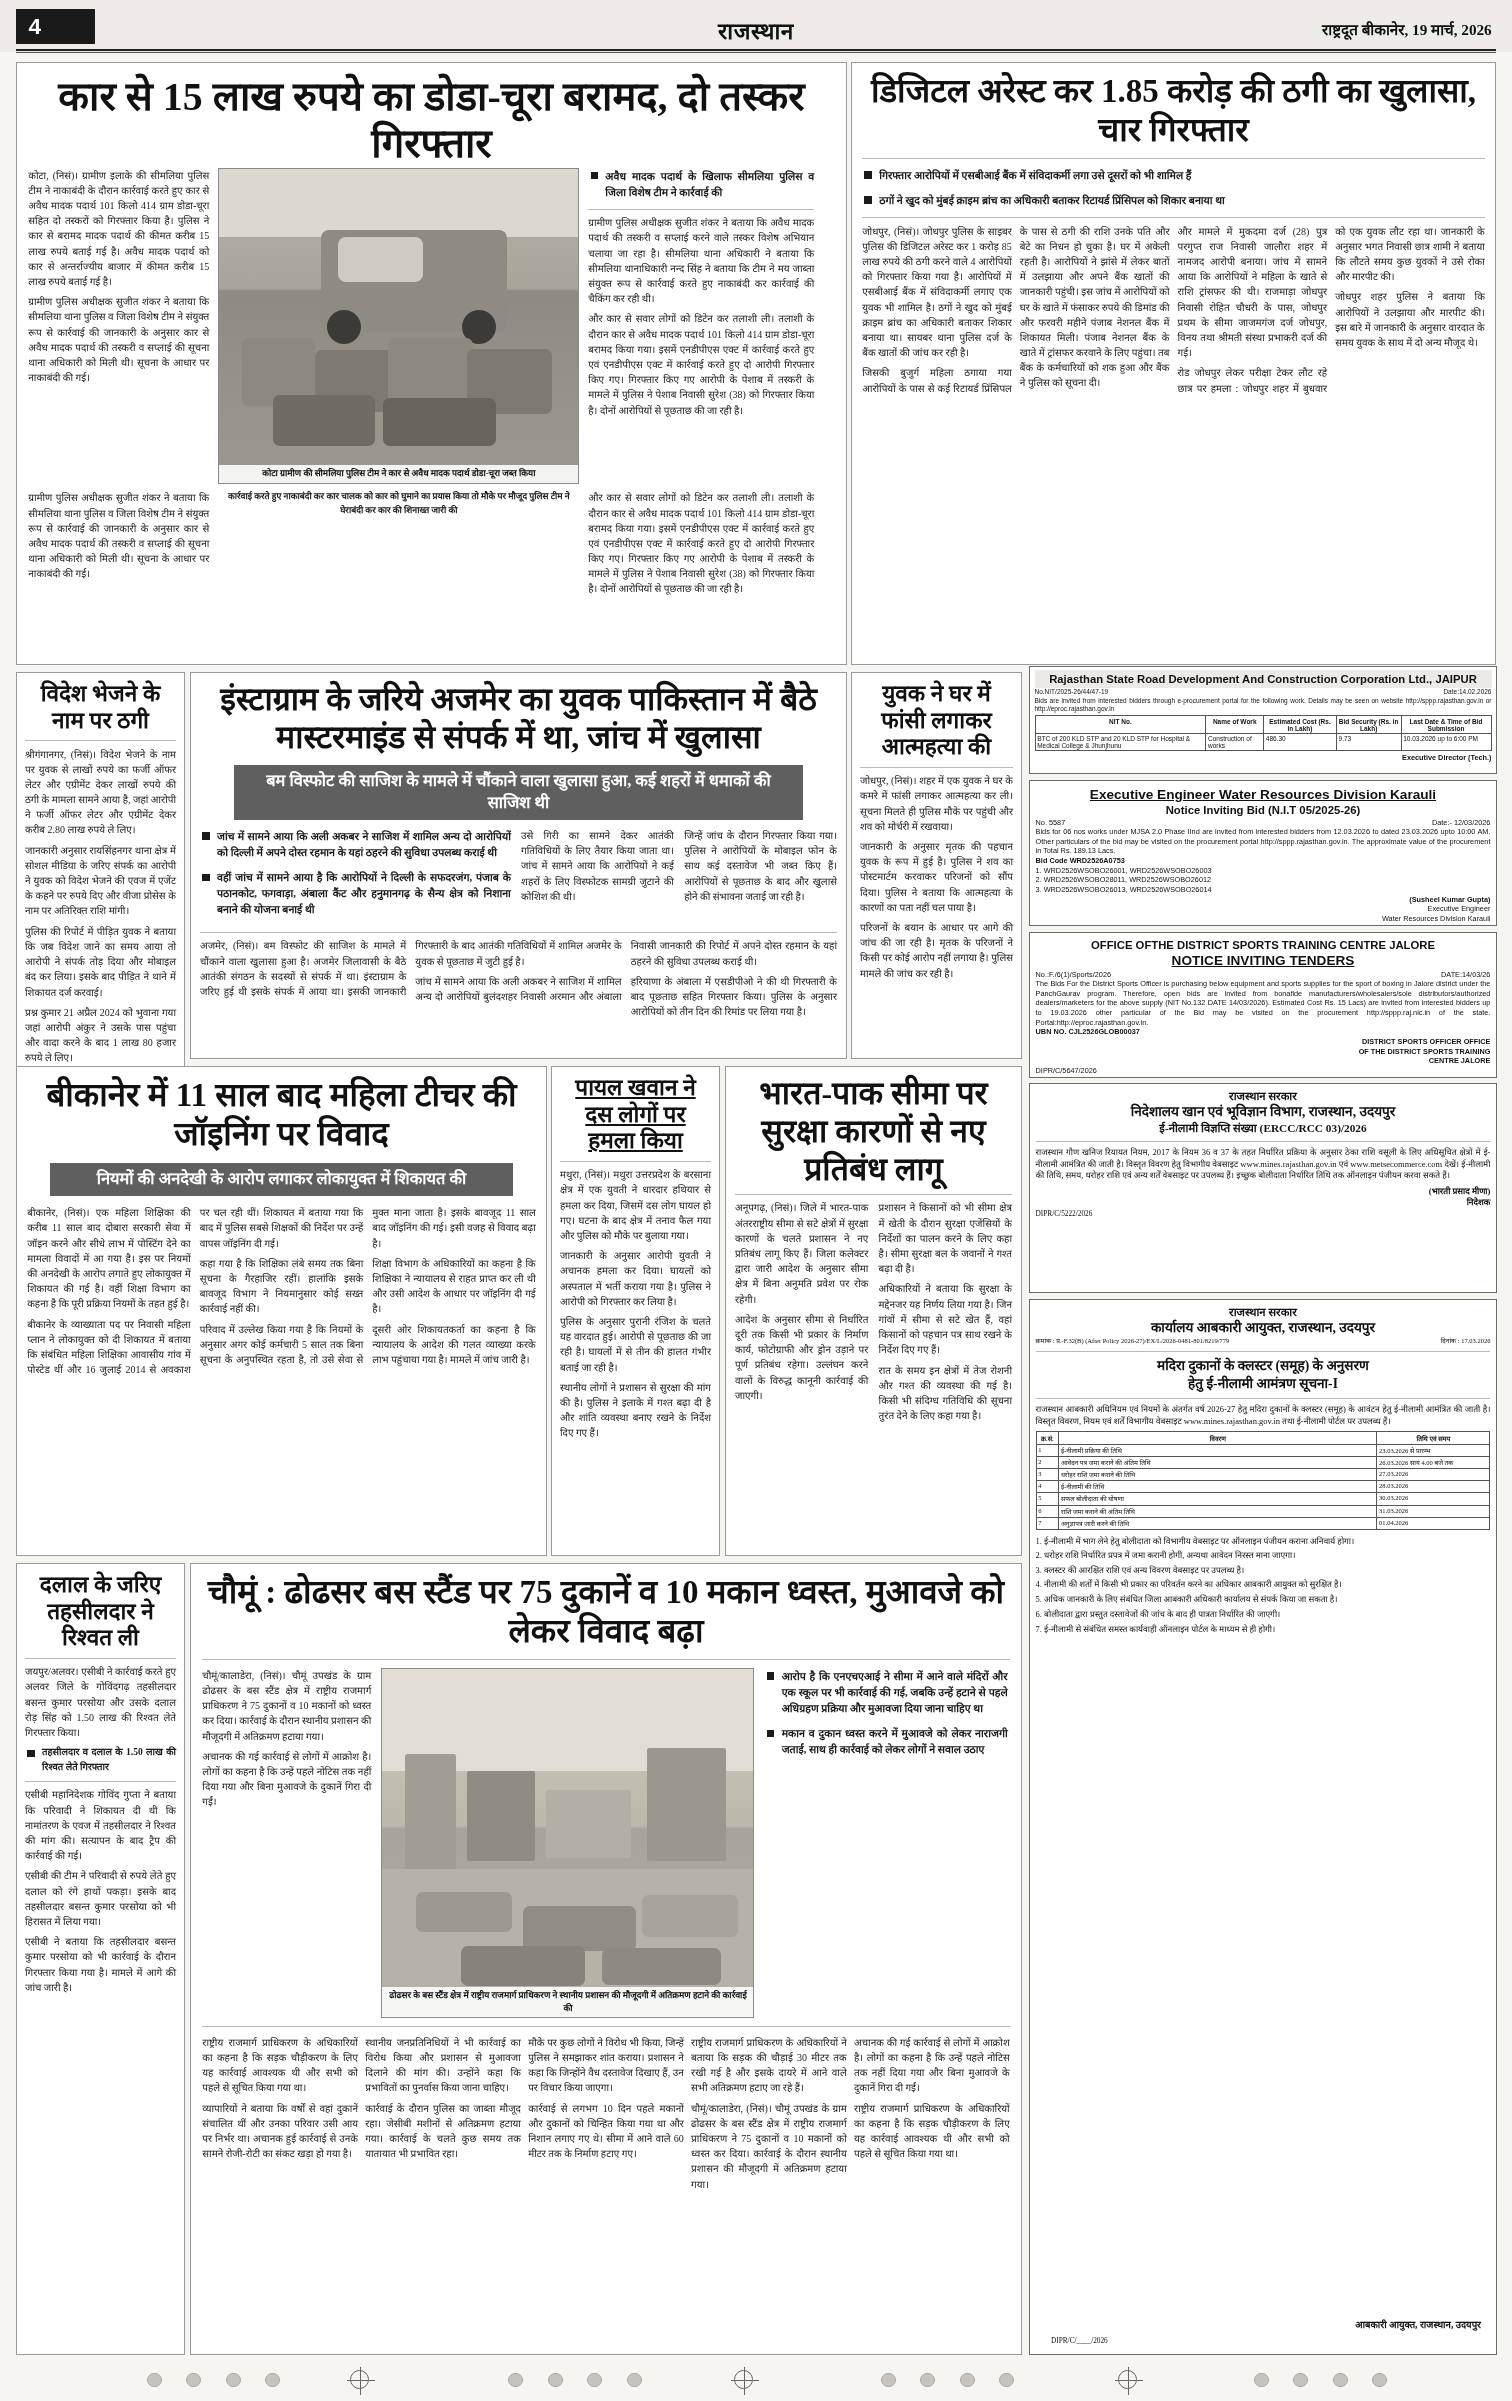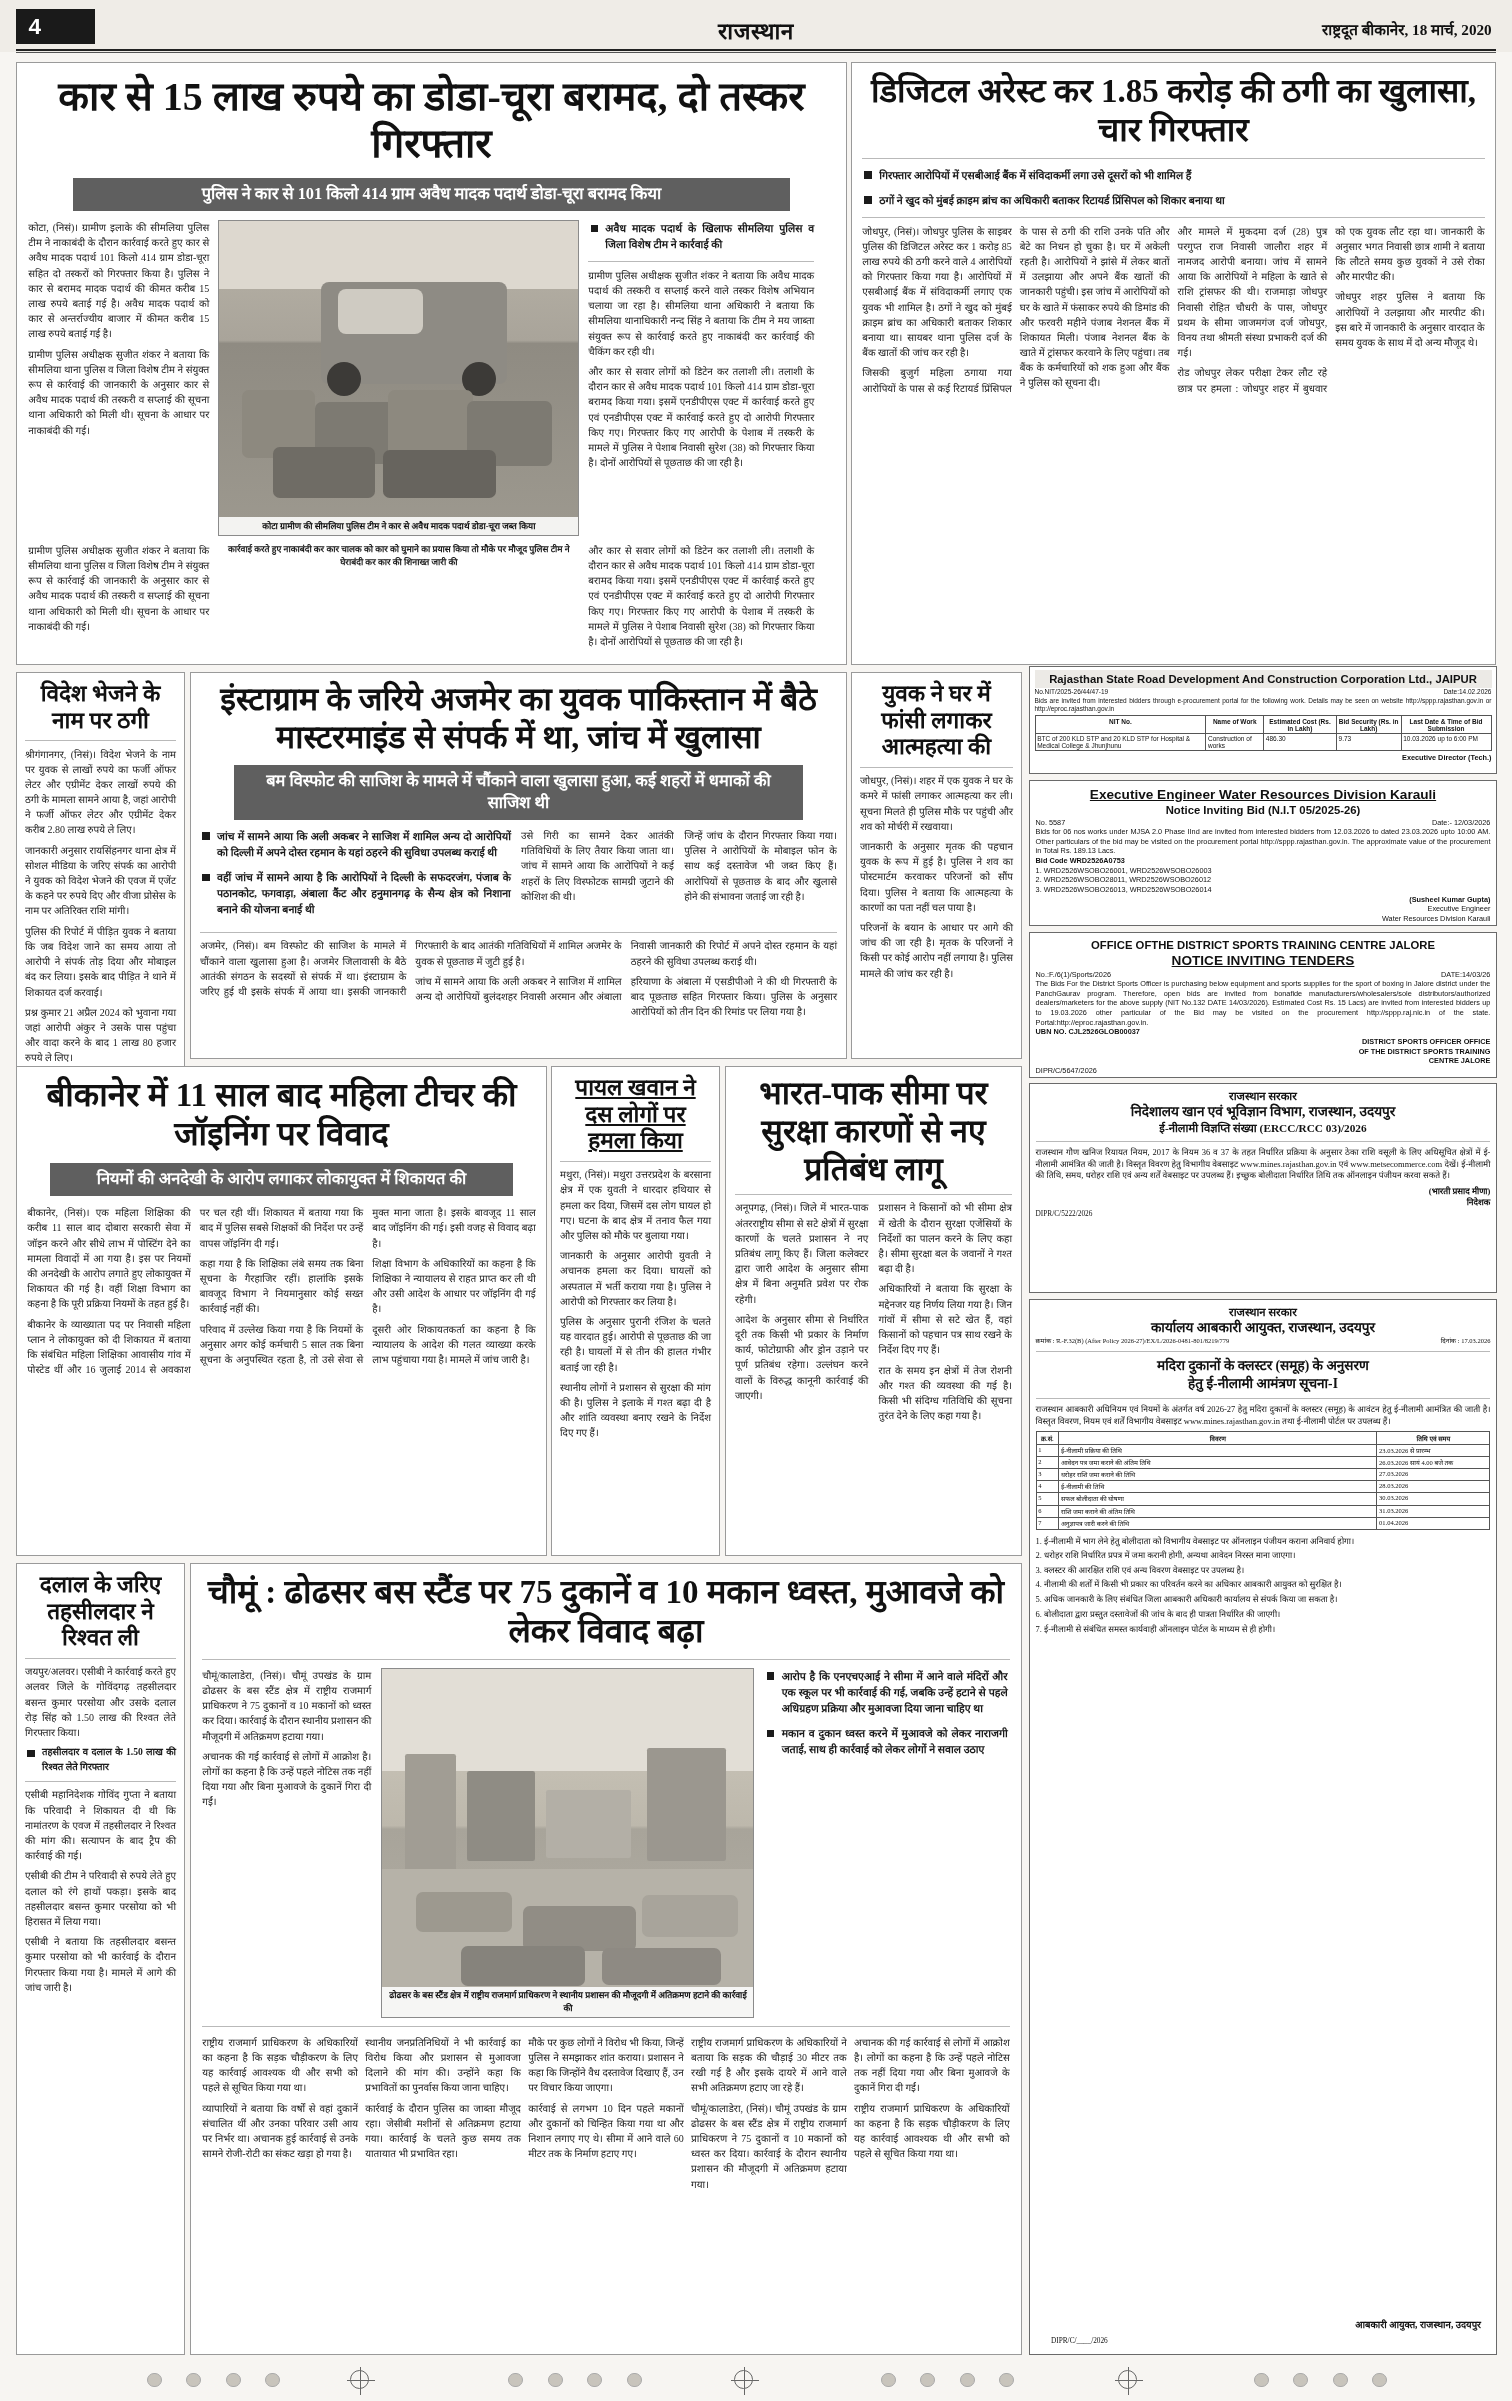--- a/index.html
+++ b/index.html
@@ -150,28 +150,27 @@
   .skyblob { position:absolute; background:#ddd9d0; }
 </style>
 </head>
 <body>
 
 <div class="page">
 
   <div class="masthead">
     <div class="page-num-box">4</div>
     <div class="masthead-center">राजस्थान</div>
-    <div class="masthead-right">राष्ट्रदूत बीकानेर, 18 मार्च, 2020</div>
+    <div class="masthead-right">राष्ट्रदूत बीकानेर, 19 मार्च, 2026</div>
   </div>
   <div class="rule-top"></div>
   <div class="rule-top2"></div>
 
   <div class="frame" style="left:16px; top:62px; width:831px; height:603px; padding:10.2px 11.3px;">
     <h1 class="head hl-xxl" style="text-align:center;">कार से 15 लाख रुपये का डोडा-चूरा बरामद, दो तस्कर गिरफ्तार</h1>
-    <div class="subbar" style="margin:10.2px 45px 9px 45px;">पुलिस ने कार से 101 किलो 414 ग्राम अवैध मादक पदार्थ डोडा-चूरा बरामद किया</div>
 
     <div style="display:flex; gap:9px;">
 
       <div style="width:181px;">
         <div class="body-txt">
           <p>कोटा, (निसं)। ग्रामीण इलाके की सीमलिया पुलिस टीम ने नाकाबंदी के दौरान कार्रवाई करते हुए कार से अवैध मादक पदार्थ 101 किलो 414 ग्राम डोडा-चूरा सहित दो तस्करों को गिरफ्तार किया है। पुलिस ने कार से बरामद मादक पदार्थ की कीमत करीब 15 लाख रुपये बताई गई है। अवैध मादक पदार्थ को कार से अन्तर्राज्यीय बाजार में कीमत करीब 15 लाख रुपये बताई गई है।</p>
           <p>ग्रामीण पुलिस अधीक्षक सुजीत शंकर ने बताया कि सीमलिया थाना पुलिस व जिला विशेष टीम ने संयुक्त रूप से कार्रवाई की जानकारी के अनुसार कार से अवैध मादक पदार्थ की तस्करी व सप्लाई की सूचना थाना अधिकारी को मिली थी। सूचना के आधार पर नाकाबंदी की गई।</p>
         </div>
       </div>
 

